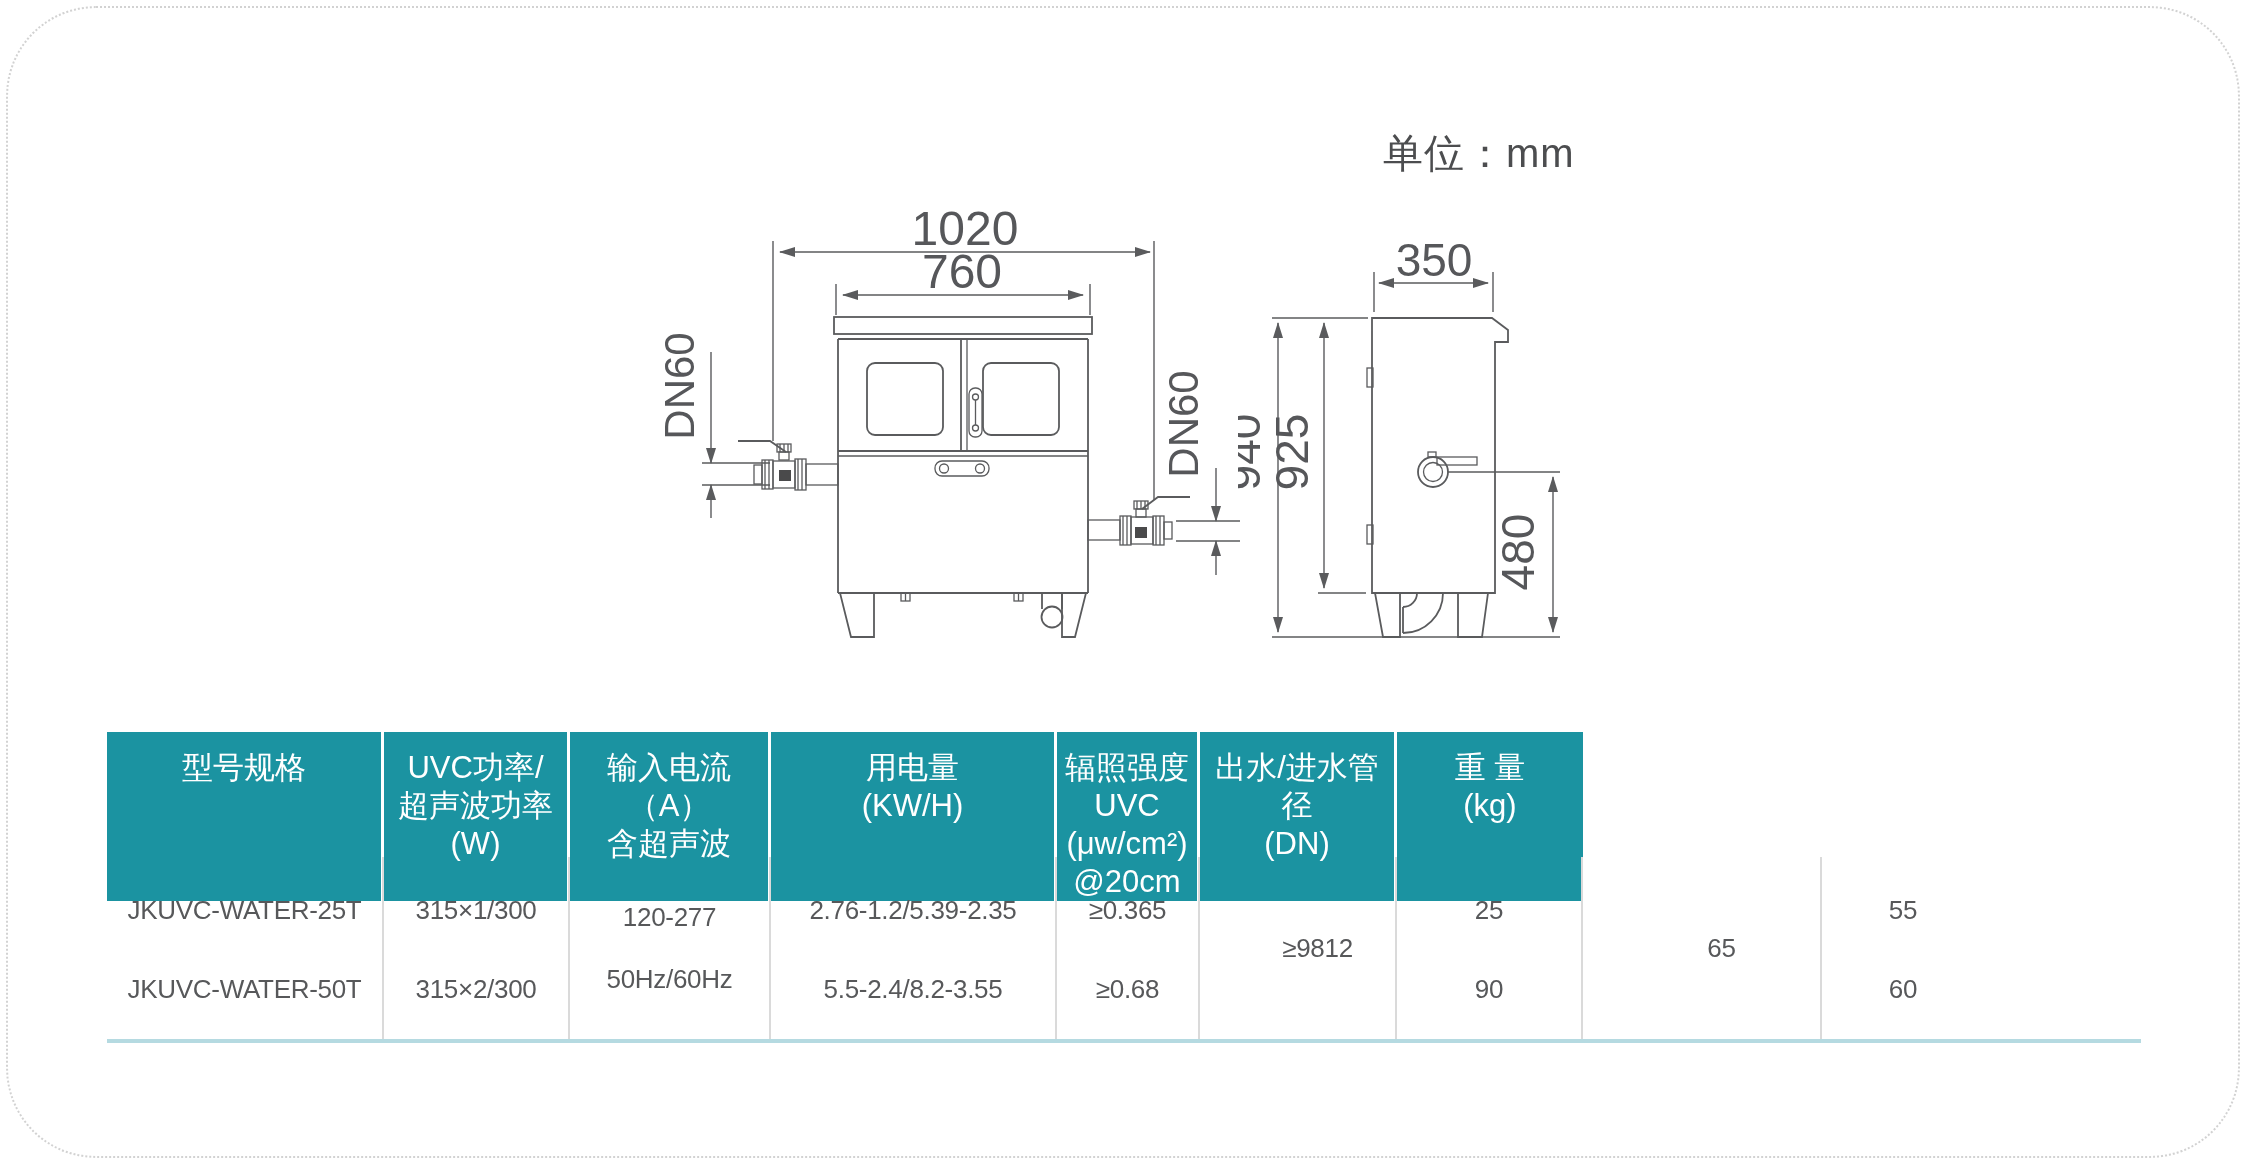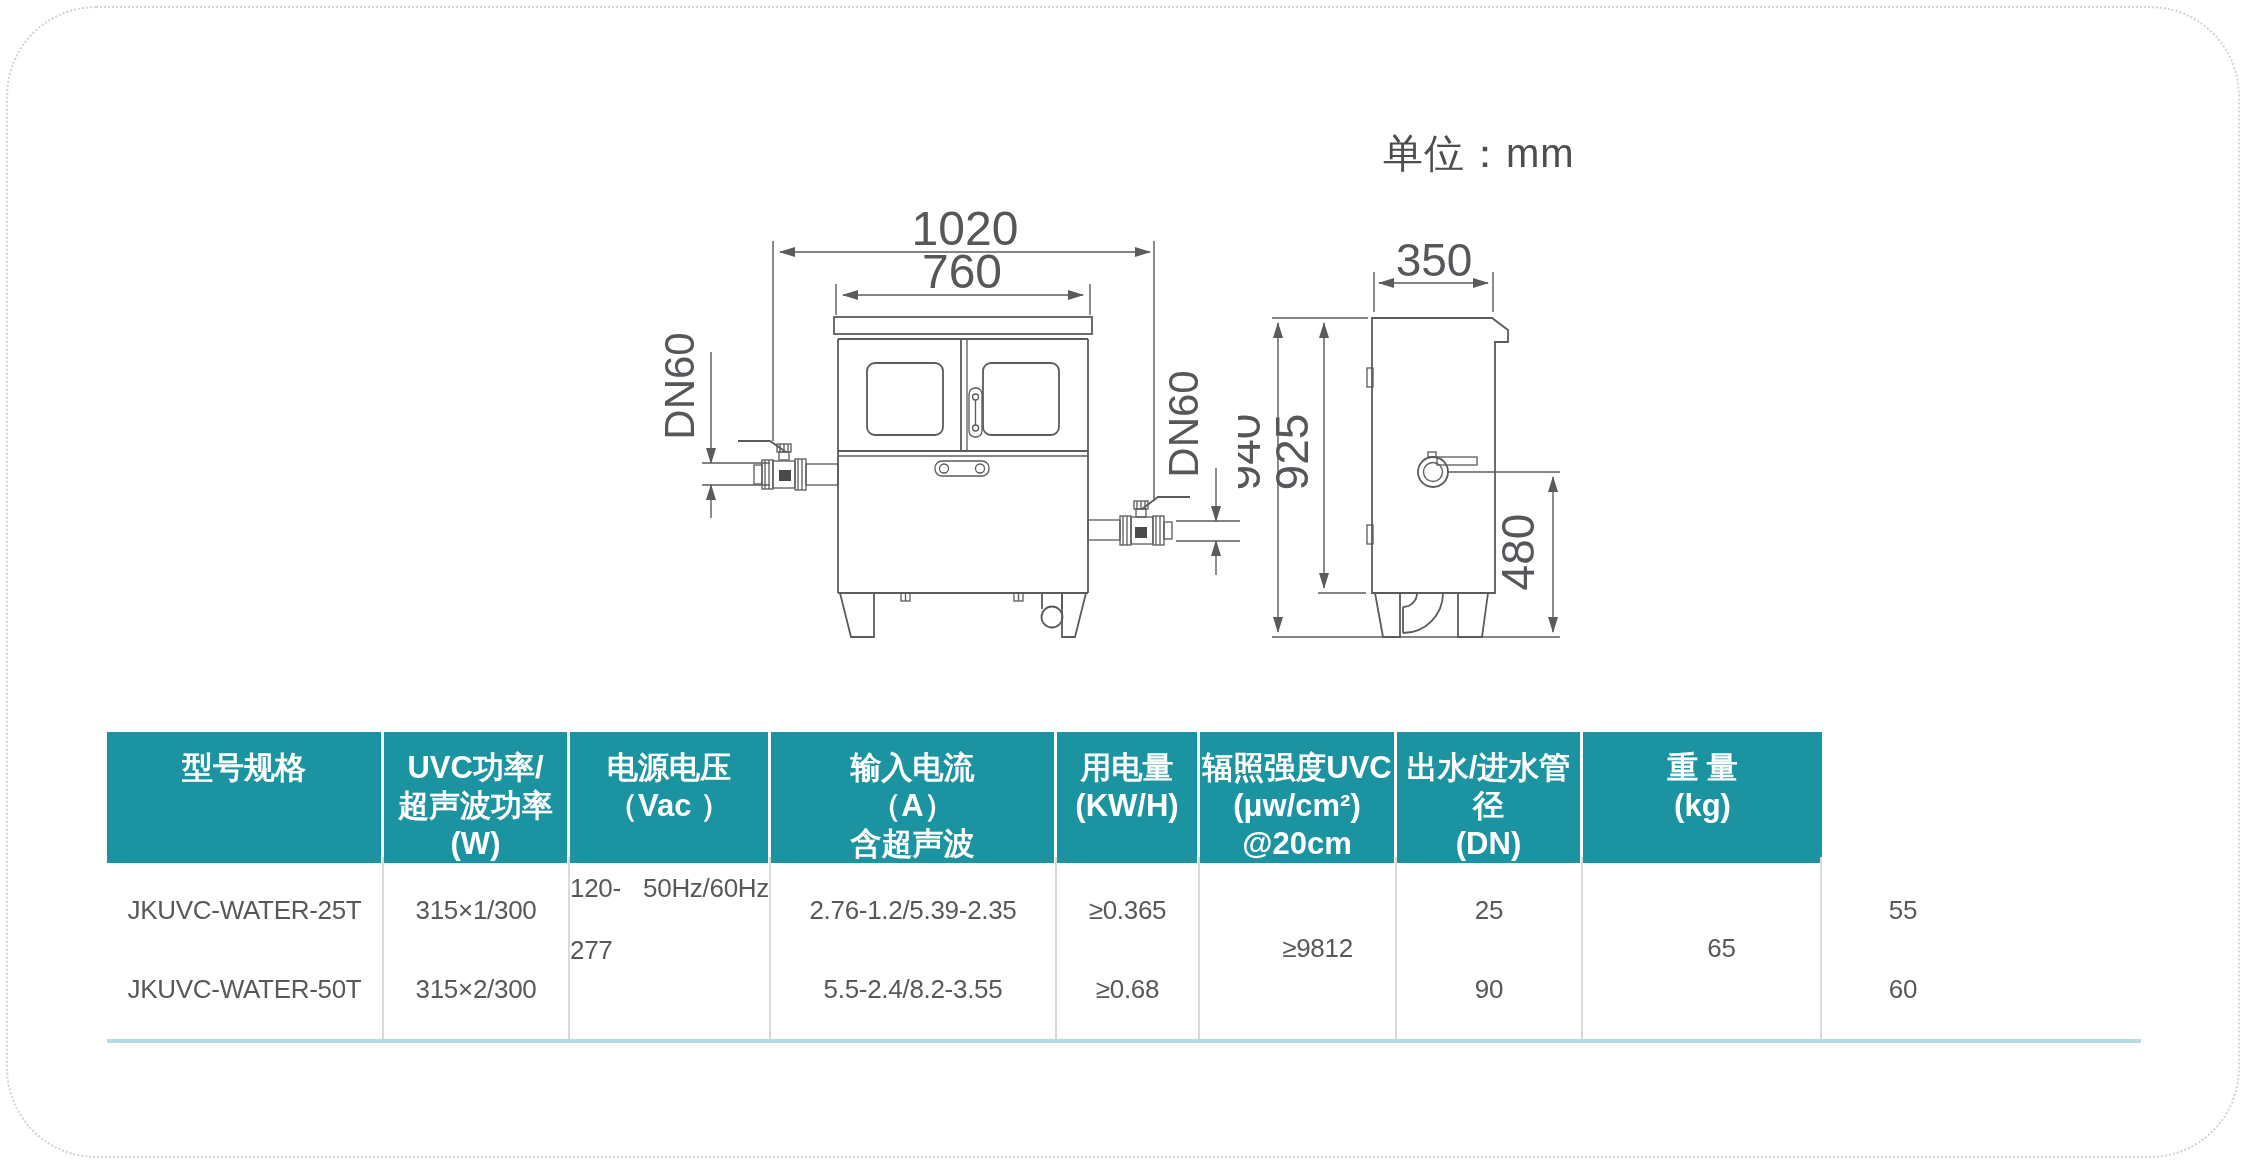--- a/index.html
+++ b/index.html
@@ -18,32 +18,32 @@
   .ln  { stroke:#5a5b5d; stroke-width:1.8; fill:none; }
   .thin{ stroke:#5a5b5d; stroke-width:1.3; fill:none; }
   .dim { stroke:#5a5b5d; stroke-width:1.4; fill:none; }
   .dk  { fill:#4a4a4b; stroke:none; }
 
   
   .spec-table { position:absolute; left:107px; top:732px; width:2034px; }
   .thead, .tbody { display:grid;
     grid-template-columns:277px 186px 201px 286px 143px 197px 186px 239px 162px 157px; }
   .thead { height:125px; }
-  .th { background:#1b93a1; color:#ffffff; font-weight:700; font-size:31px;
+  .th { background:#1b93a1; color:#ffffff; font-weight:400; font-size:31px;
         line-height:38px; text-align:center; white-space:pre-line;
         display:flex; justify-content:center; align-items:flex-start;
         padding-top:17px; border-right:3px solid #ffffff; }
   .th:last-child { border-right:none; }
   .tbody { height:182px; color:#57585a; font-size:26px; letter-spacing:-0.3px; }
   .td { border-right:2px solid #dadada; display:flex; }
   .td:last-child { border-right:none;justify-content:flex-end; }
   .td.two { flex-direction:column; padding:14px 0 10px 0; }
   .td.two span { flex:1; display:flex; align-items:center; justify-content:center; }
   .td.merged { align-items:center; justify-content:center;margin-left:40px; }
-  .td.mlines { flex-direction:row; align-items:flex-start; justify-content:center; }
+  .td.mlines { flex-direction:column; align-items:center; justify-content:center; }
   .td.mlines span { line-height:62px; }
   .bottom-line { height:4px; background:#b5dae1; }
 </style>
 </head>
 <body>
 
 <div class="canvas">
 
   <div class="card-frame"></div>
 
@@ -178,22 +178,20 @@
     <line class="thin" x1="1448" y1="472" x2="1560" y2="472"></line>
     <text x="1534" y="552" font-size="46" text-anchor="middle" transform="rotate(-90 1534 552)">480</text>
   </svg>
 
   <div class="spec-table">
     <div class="thead">
       <div class="th">型号规格</div>
       <div class="th">UVC功率/
 超声波功率
 (W)</div>
-      <div class="th">电源电压
-（Vac ）</div>
       <div class="th">输入电流
 （A）
 含超声波</div>
       <div class="th">用电量
 (KW/H)</div>
       <div class="th">辐照强度UVC
 (μw/cm²)
 @20cm</div>
       <div class="th">出水/进水管径
 (DN)</div>

